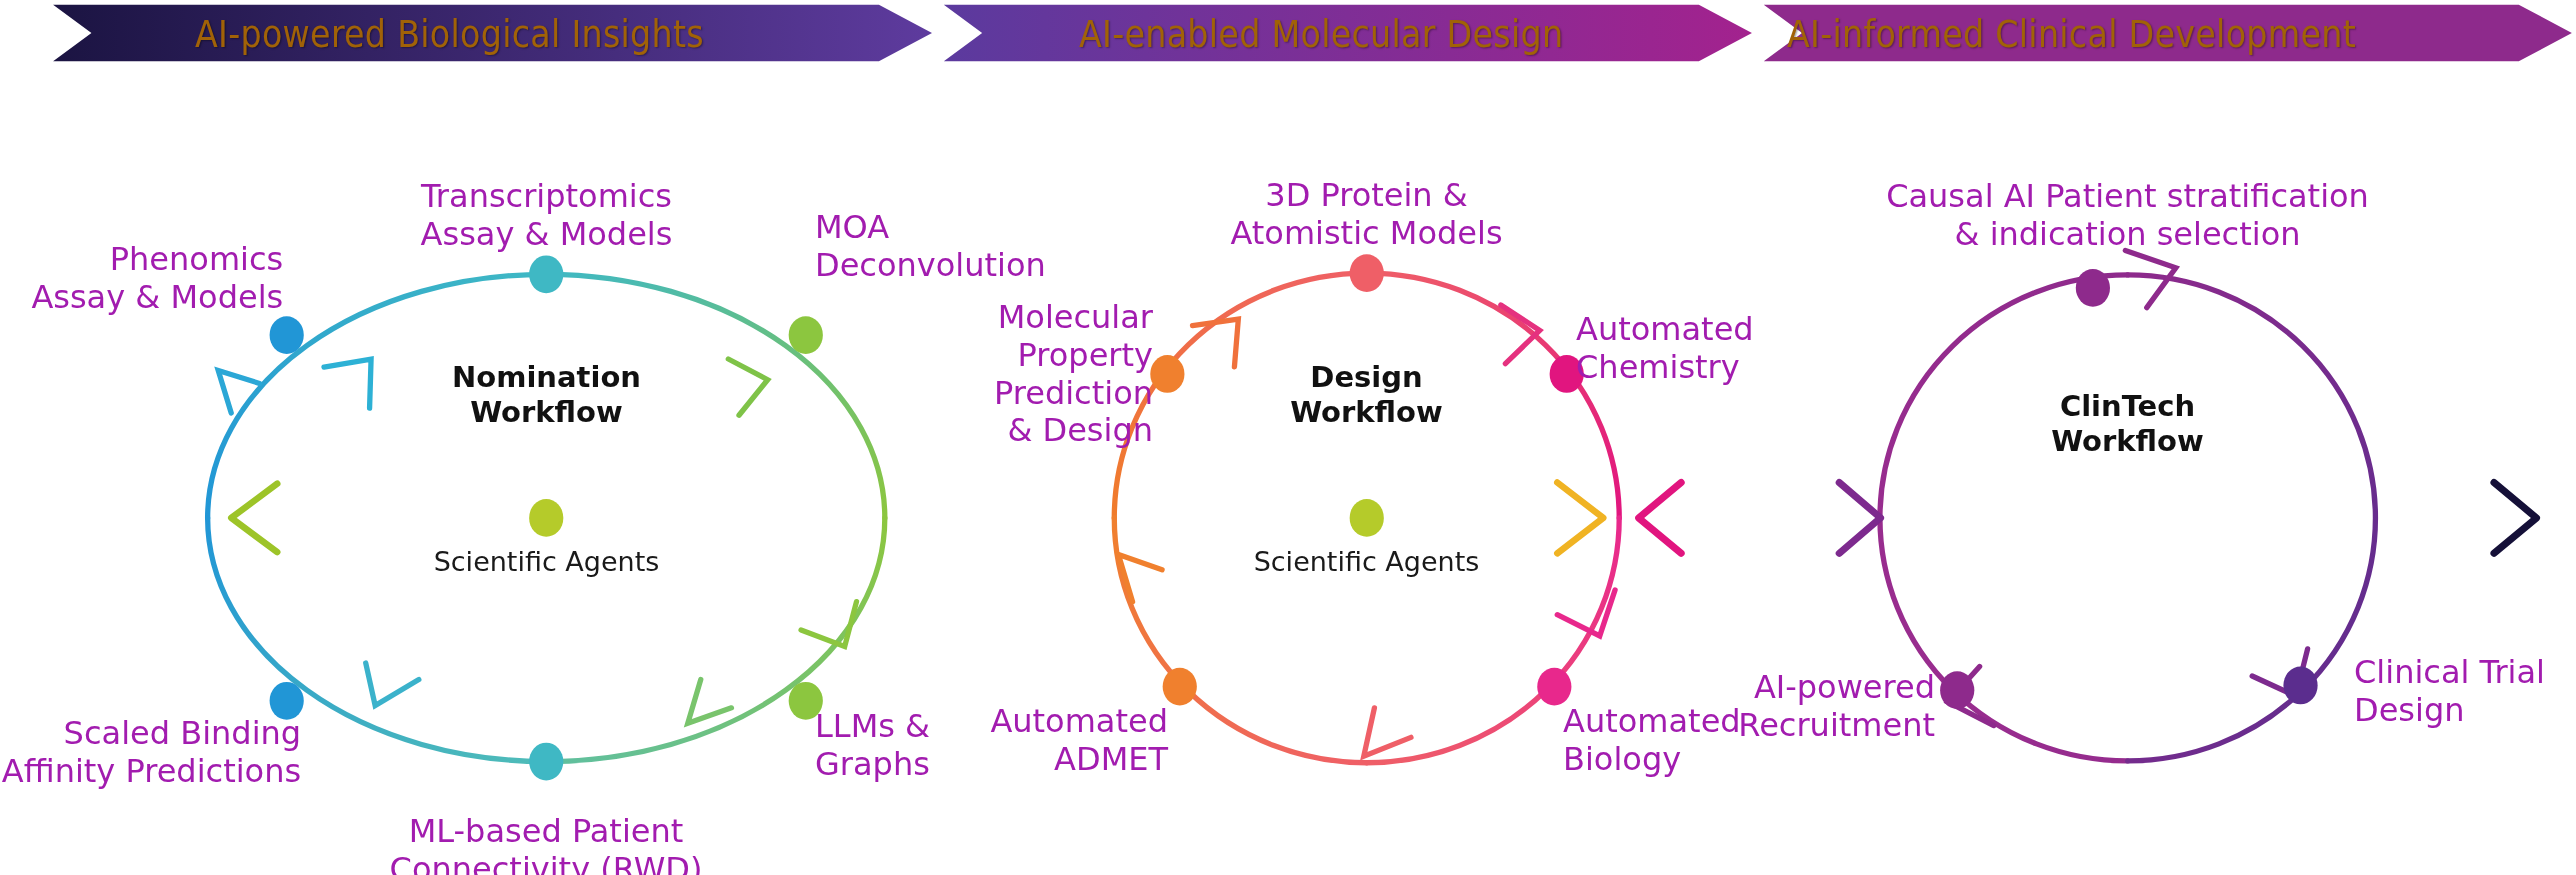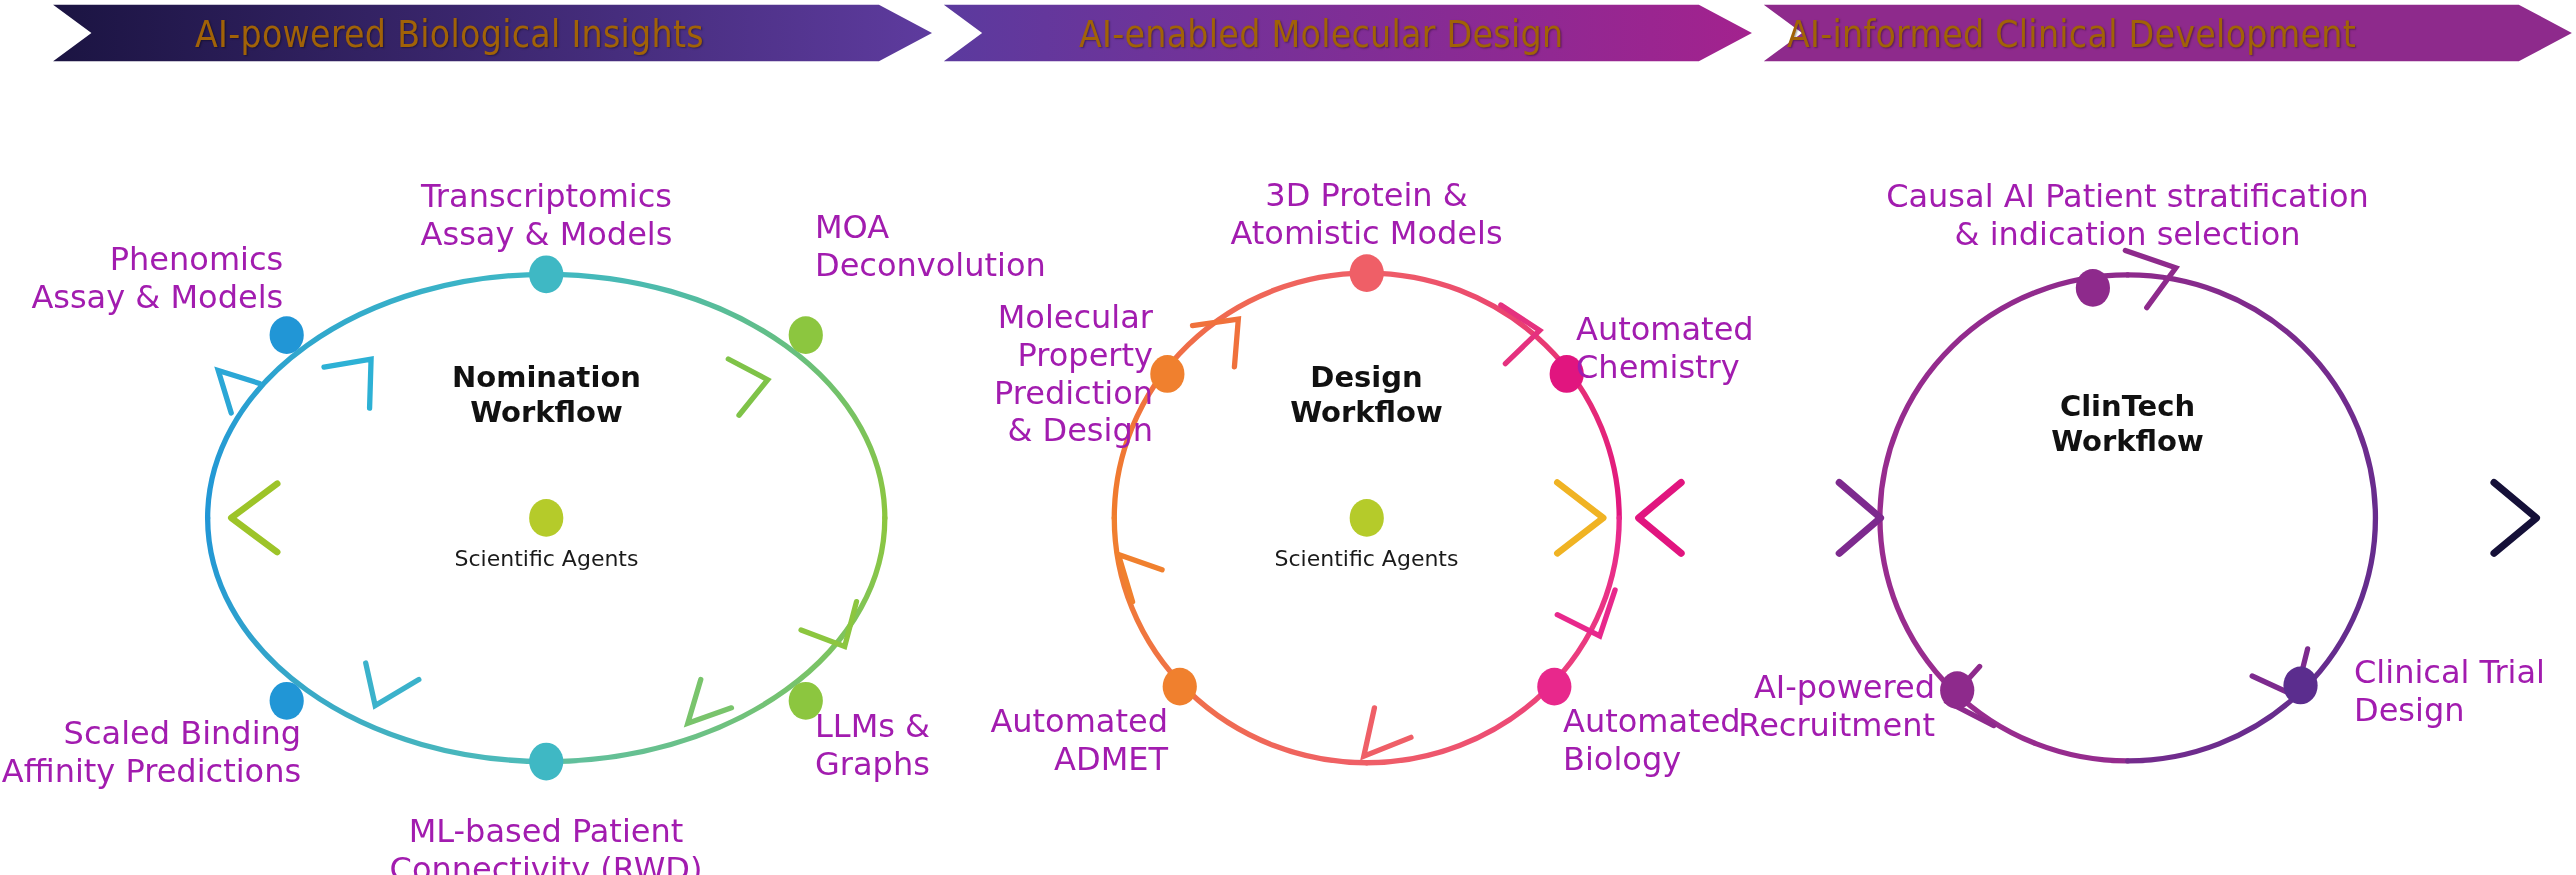--- a/index.html
+++ b/index.html
@@ -18,21 +18,21 @@
     text-align:center;white-space:pre;
     font-family:"DejaVu Sans","Liberation Sans",sans-serif;
   }
   .lbl.r{text-align:right;}
   .lbl.l{text-align:left;}
   .wf-title{
     position:absolute;color:#111111;font-size:29px;font-weight:bold;
     line-height:1.2;text-align:center;white-space:pre;
   }
   .agents{
-    position:absolute;color:#1a1a1a;font-size:22px;text-align:center;white-space:nowrap;
+    position:absolute;color:#1a1a1a;font-size:27px;text-align:center;white-space:nowrap;
   }
 </style>
 </head>
 <body>
 
 <div id="stage">
 
   <svg class="layer" viewBox="0 0 4367 1485">
     <defs>
       <linearGradient id="bg0" x1="0" y1="0" x2="1" y2="0">

